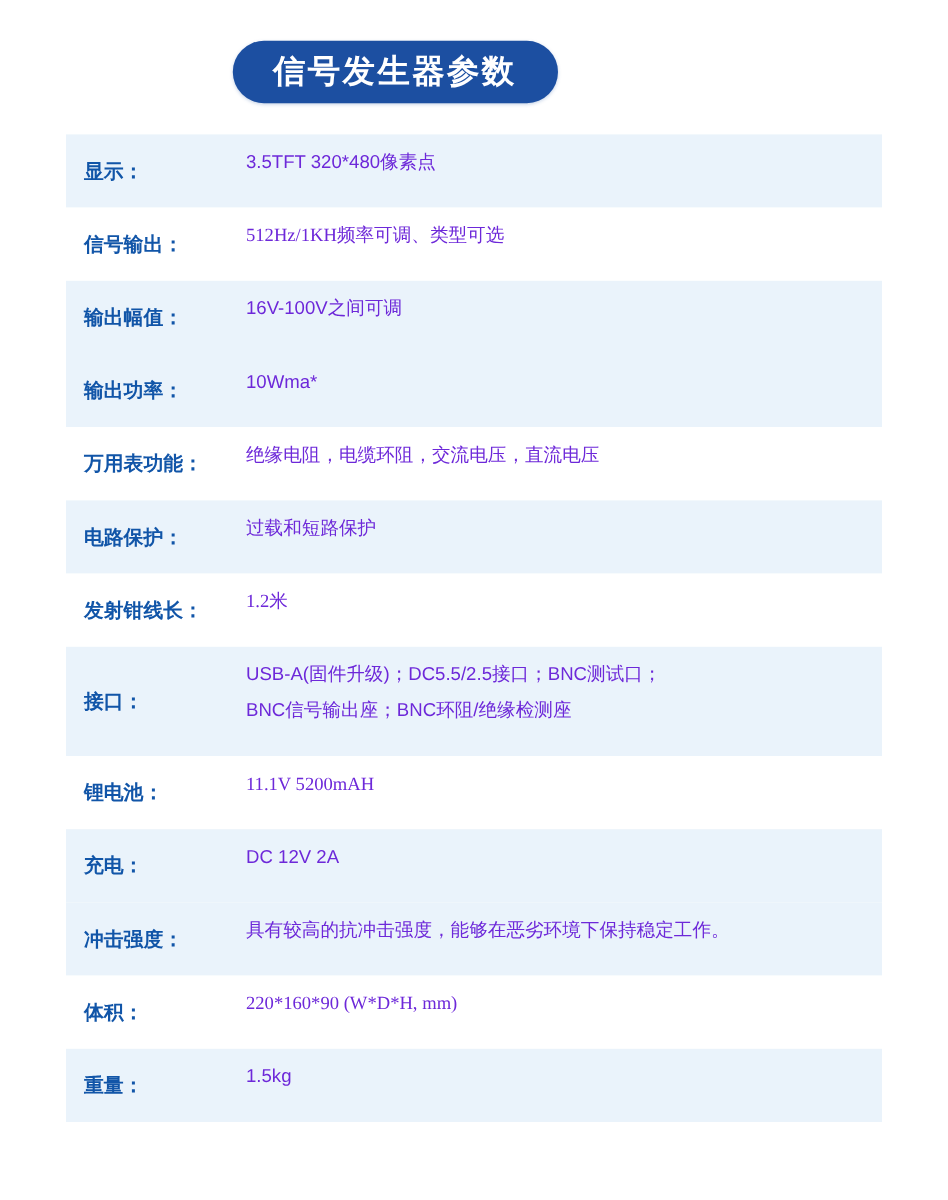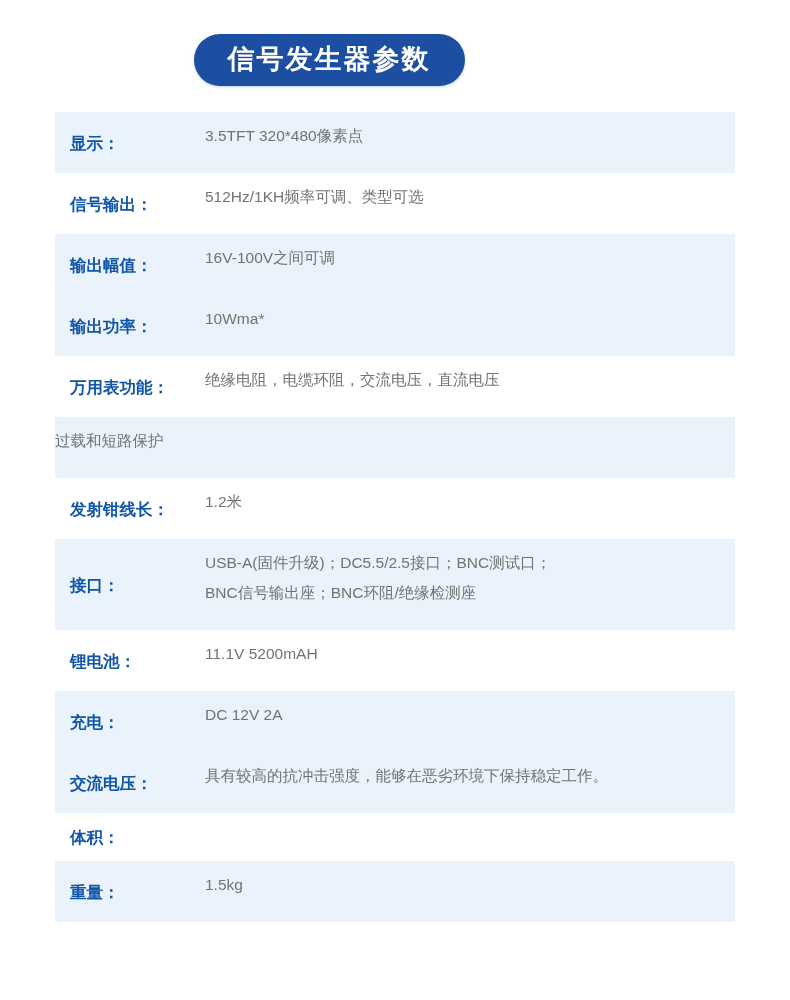--- a/index.html
+++ b/index.html
@@ -45,37 +45,38 @@
     display: flex;
     align-items: center;
     min-height: 48px;
     box-sizing: border-box;
   }
   .spec-row.shade {
     background: #eaf3fb;
   }
   .spec-row.plain {
     background: #ffffff;
+    font-family: Liberation Serif, serif;
   }
   .spec-label {
     width: 150px;
     flex: 0 0 150px;
     padding: 13px 0 13px 15px;
     box-sizing: border-box;
     color: #1155a8;
     font-weight: bold;
     font-size: 16.5px;
     line-height: 22px;
     white-space: nowrap;
   }
   .spec-value {
     flex: 1 1 auto;
     padding: 13px 8px 26px 0;
     box-sizing: border-box;
-    color: #737373;
+    color: #6d28d9;
     font-size: 15.5px;
     line-height: 22px;
   }
   .spec-value .line2 {
     display: block;
     margin-top: 8px;
   }
 </style>
 </head>
 <body>
@@ -101,44 +102,46 @@
       </div>
       <div class="spec-row shade">
         <div class="spec-label">输出功率：</div>
         <div class="spec-value"><span>10Wma*</span></div>
       </div>
       <div class="spec-row plain">
         <div class="spec-label">万用表功能：</div>
         <div class="spec-value"><span>绝缘电阻，电缆环阻，交流电压，直流电压</span></div>
       </div>
       <div class="spec-row shade">
+        <div class="spec-label">电路保护：</div>
         <div class="spec-value"><span>过载和短路保护</span></div>
       </div>
       <div class="spec-row plain">
         <div class="spec-label">发射钳线长：</div>
         <div class="spec-value"><span>1.2米</span></div>
       </div>
       <div class="spec-row shade">
         <div class="spec-label">接口：</div>
         <div class="spec-value"><span>USB-A(固件升级)；DC5.5/2.5接口；BNC测试口；</span><span class="line2">BNC信号输出座；BNC环阻/绝缘检测座</span></div>
       </div>
       <div class="spec-row plain">
         <div class="spec-label">锂电池：</div>
         <div class="spec-value"><span>11.1V  5200mAH</span></div>
       </div>
       <div class="spec-row shade">
         <div class="spec-label">充电：</div>
         <div class="spec-value"><span>DC 12V 2A</span></div>
       </div>
       <div class="spec-row shade">
-        <div class="spec-label">交流电压：</div>
+        <div class="spec-label">冲击强度：</div>
         <div class="spec-value"><span>具有较高的抗冲击强度，能够在恶劣环境下保持稳定工作。</span></div>
       </div>
       <div class="spec-row plain">
         <div class="spec-label">体积：</div>
+        <div class="spec-value"><span>220*160*90 (W*D*H, mm)</span></div>
       </div>
       <div class="spec-row shade">
         <div class="spec-label">重量：</div>
         <div class="spec-value"><span>1.5kg</span></div>
       </div>
     </div>
 
 </div>
 
 </body></html>

